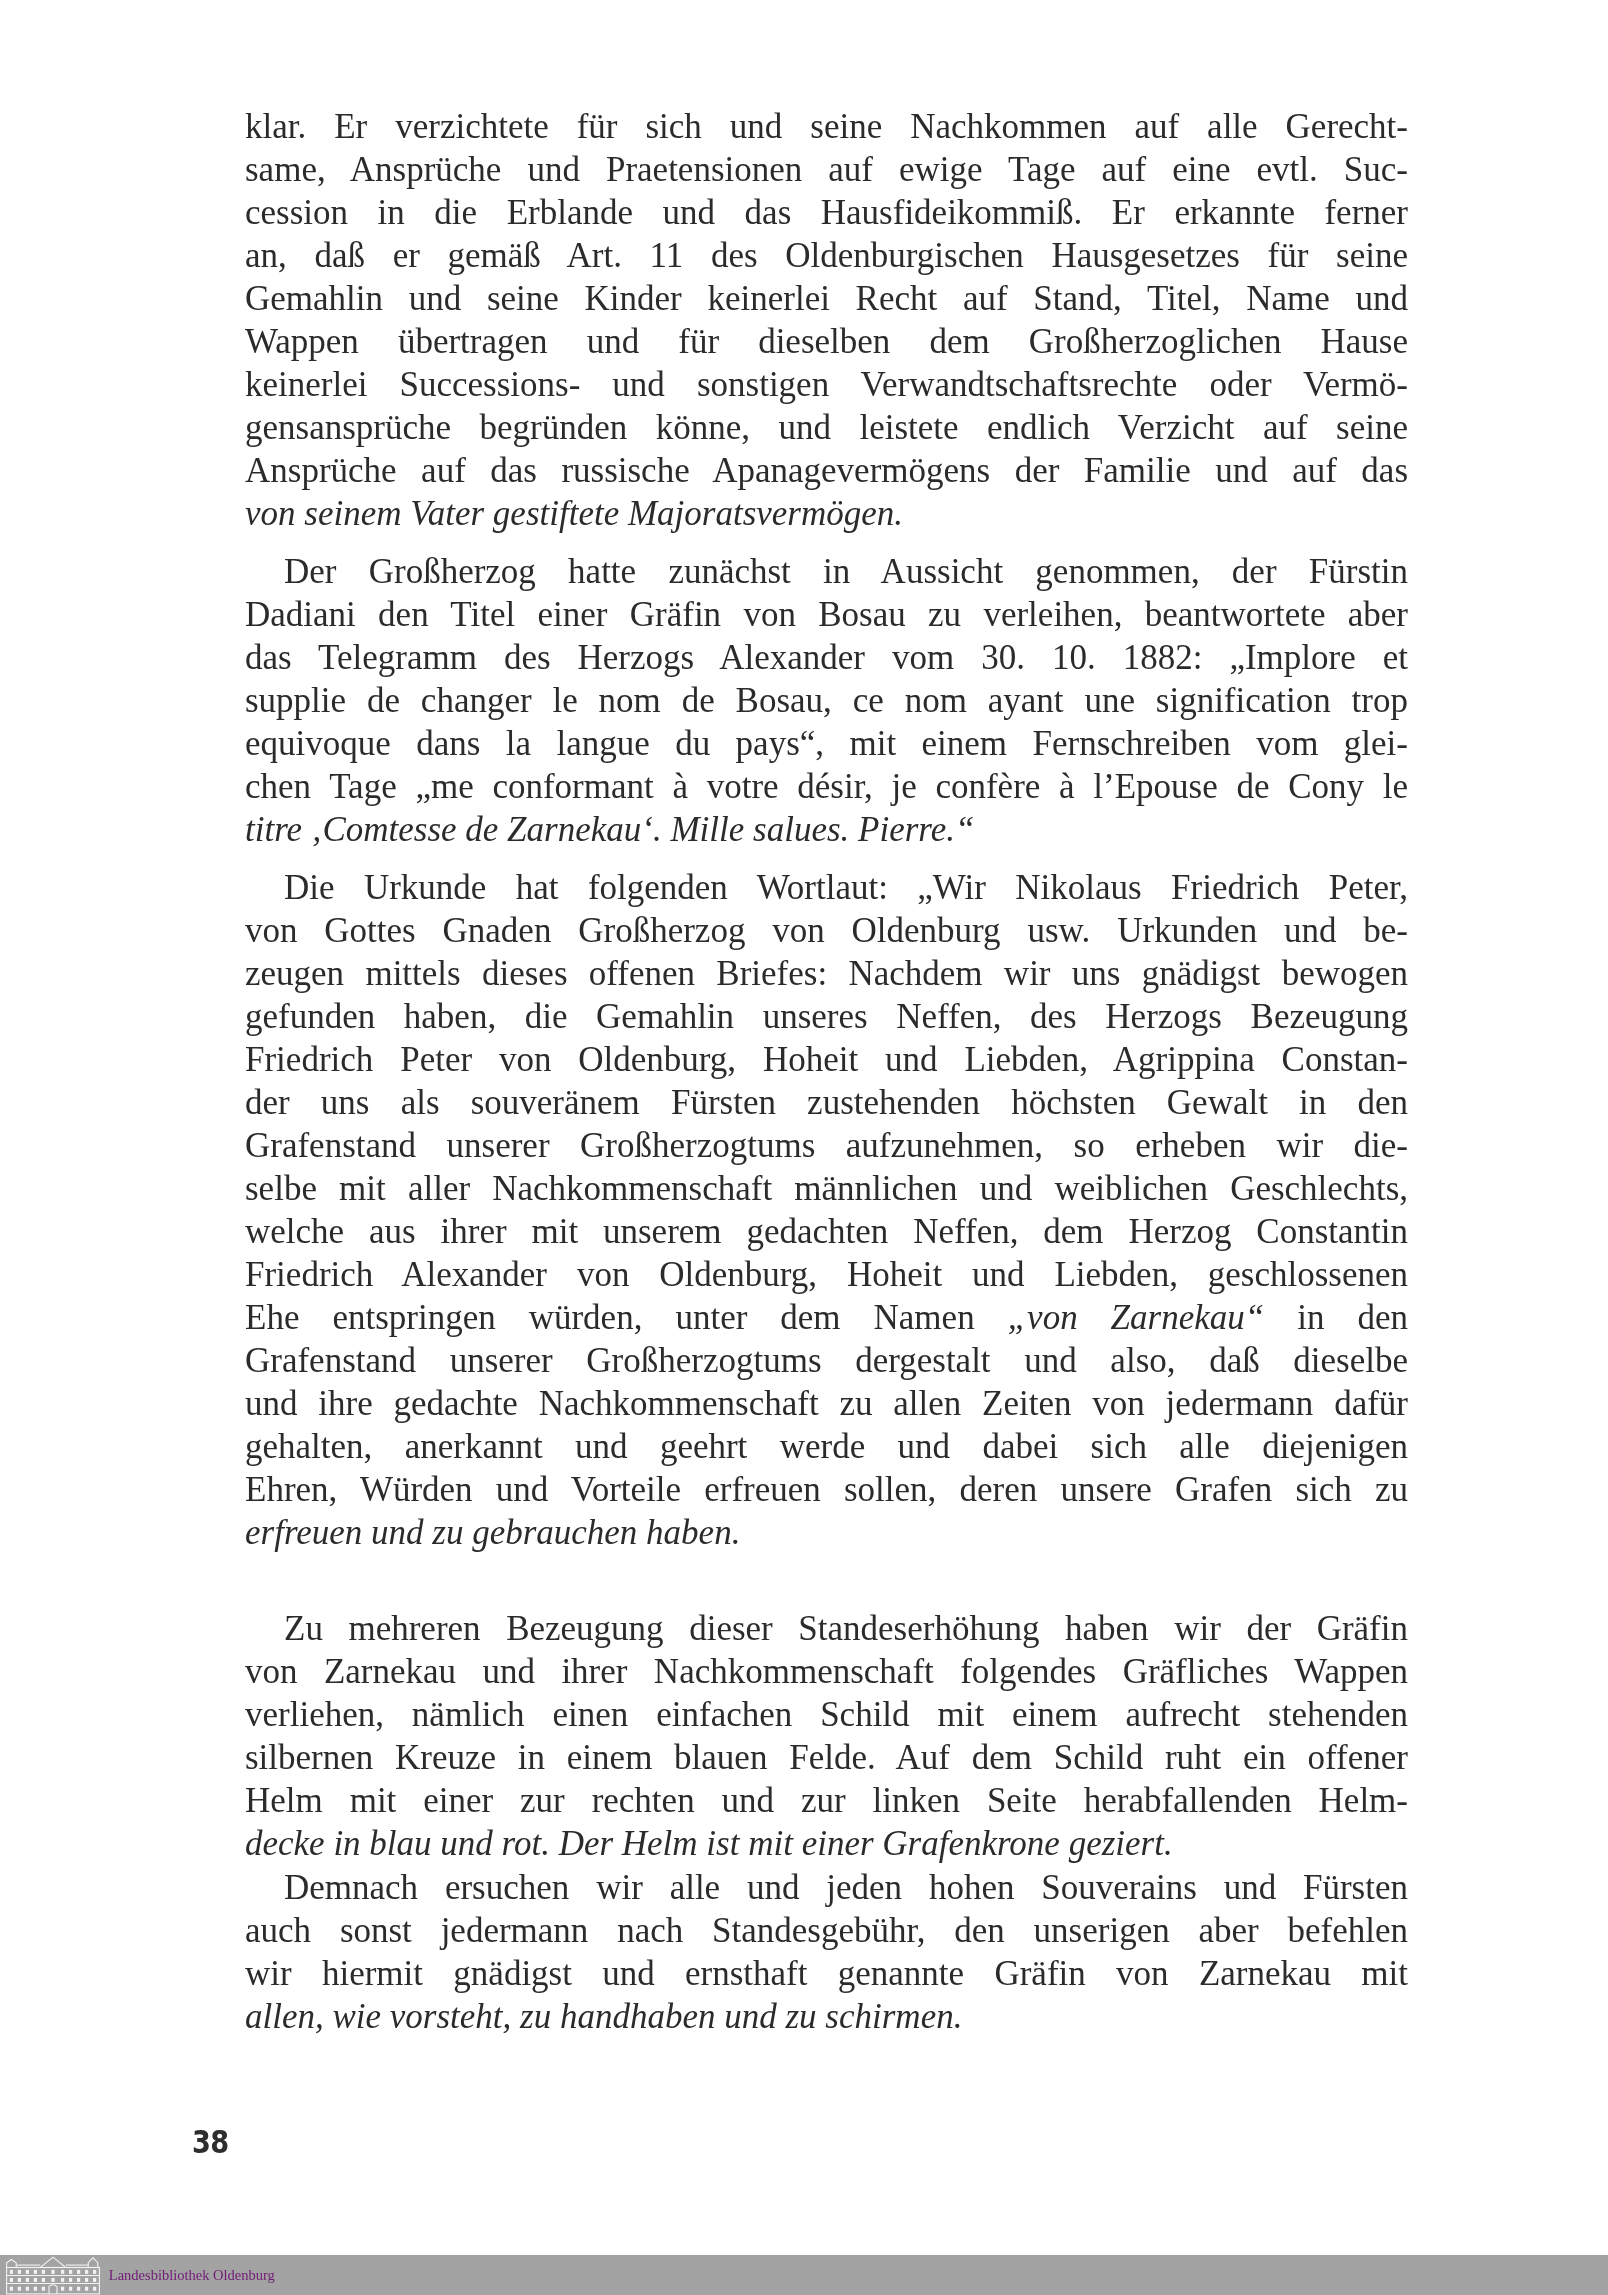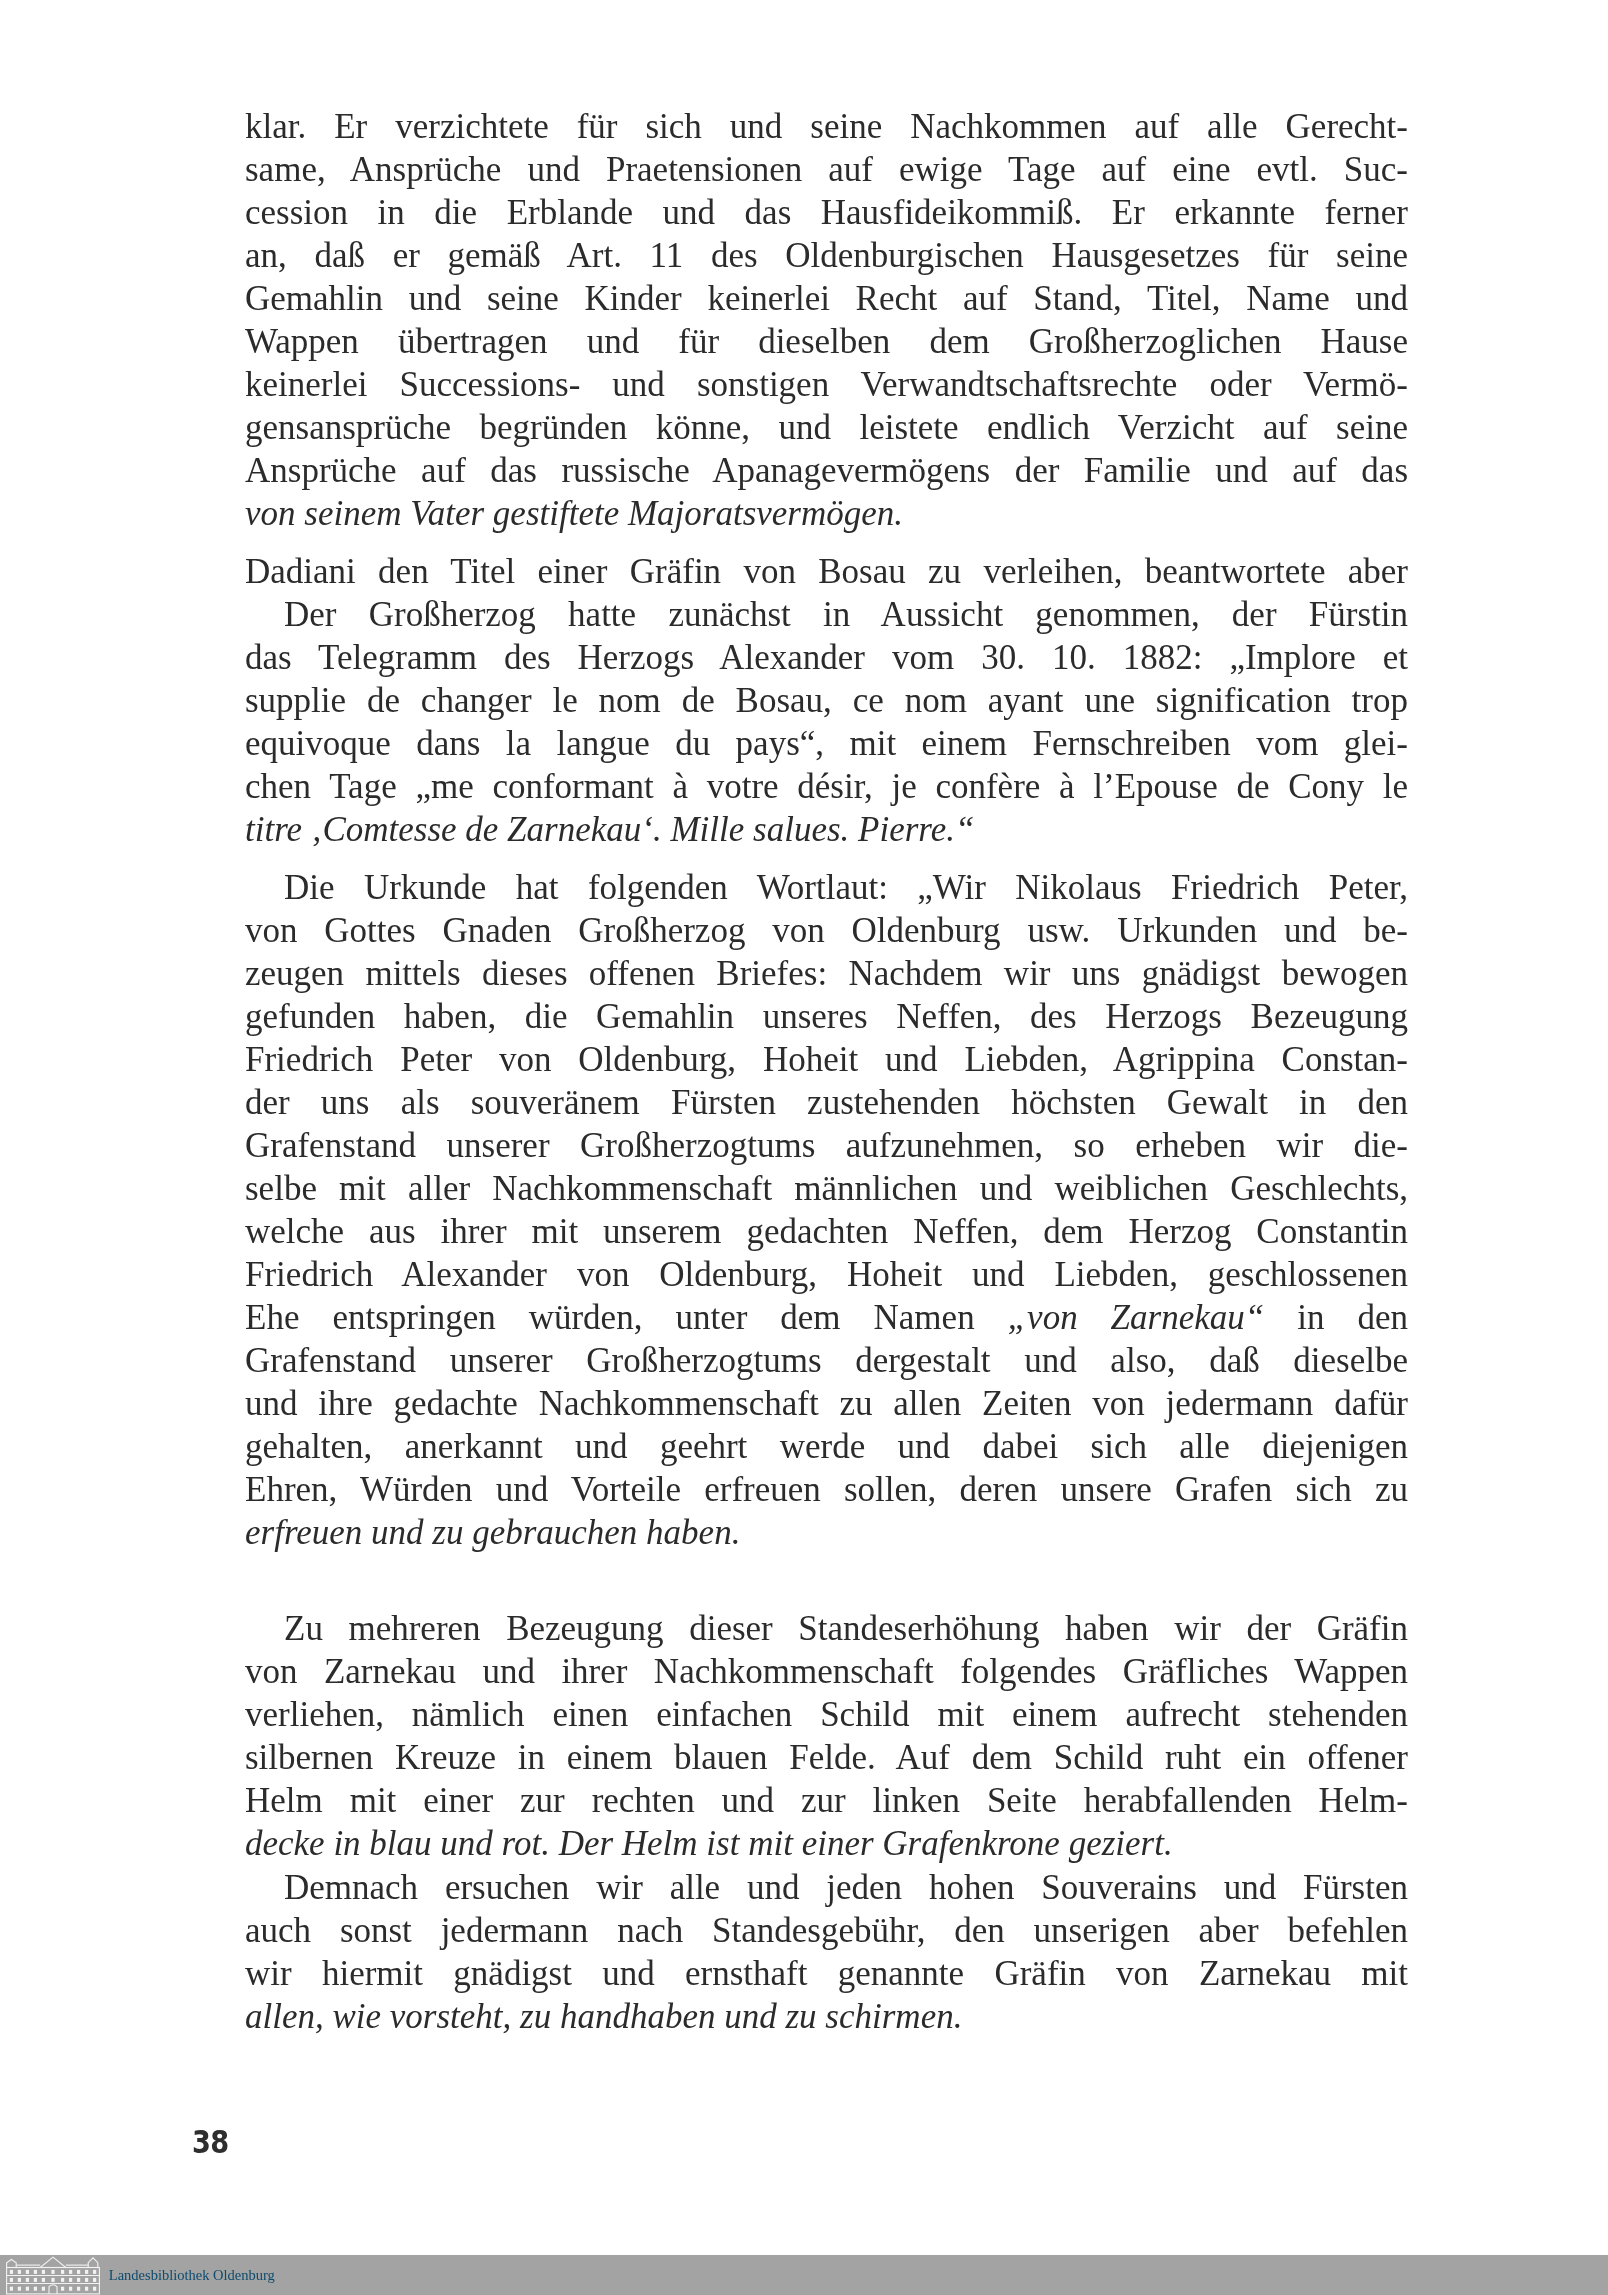--- a/index.html
+++ b/index.html
@@ -26,21 +26,21 @@
     font-family: "DejaVu Sans", sans-serif; font-weight: bold;
     font-size: 32px; color: #2e2e2e; letter-spacing: -0.8px;
     transform: scaleX(0.85); transform-origin: left;
   }
   .footer {
     position: absolute; left: 0; top: 2255px; width: 1608px; height: 40px;
     background: #a3a3a3; display: flex; align-items: center;
   }
   .footer-logo { width: 96px; height: 39px; margin-left: 4.8px; margin-top: 1.6px; }
   .footer-text {
-    margin-left: 8px; color: #0c4a6e;
+    margin-left: 8px; color: #701a75;
     font-family: "Liberation Serif", serif; font-size: 14.5px;
   }
 </style>
 </head>
 <body>
 
 <div class="page">
 
   <div class="para" style="top:105px">
     <span class="line">klar. Er verzichtete für sich und seine Nachkommen auf alle Gerecht-</span>
@@ -49,22 +49,22 @@
     <span class="line">an, daß er gemäß Art. 11 des Oldenburgischen Hausgesetzes für seine</span>
     <span class="line">Gemahlin und seine Kinder keinerlei Recht auf Stand, Titel, Name und</span>
     <span class="line">Wappen übertragen und für dieselben dem Großherzoglichen Hause</span>
     <span class="line">keinerlei Successions- und sonstigen Verwandtschaftsrechte oder Vermö-</span>
     <span class="line">gensansprüche begründen könne, und leistete endlich Verzicht auf seine</span>
     <span class="line">Ansprüche auf das russische Apanagevermögens der Familie und auf das</span>
     <span class="line last">von seinem Vater gestiftete Majoratsvermögen.</span>
   </div>
 
   <div class="para" style="top:550px">
+    <span class="line indent">Der Großherzog hatte zunächst in Aussicht genommen, der Fürstin</span>
     <span class="line">Dadiani den Titel einer Gräfin von Bosau zu verleihen, beantwortete aber</span>
-    <span class="line indent">Der Großherzog hatte zunächst in Aussicht genommen, der Fürstin</span>
     <span class="line">das Telegramm des Herzogs Alexander vom 30. 10. 1882: „Implore et</span>
     <span class="line">supplie de changer le nom de Bosau, ce nom ayant une signification trop</span>
     <span class="line">equivoque dans la langue du pays“, mit einem Fernschreiben vom glei-</span>
     <span class="line">chen Tage „me conformant à votre désir, je confère à l’Epouse de Cony le</span>
     <span class="line last">titre ‚Comtesse de Zarnekau‘. Mille salues. Pierre.“</span>
   </div>
 
   <div class="para" style="top:866px">
     <span class="line indent">Die Urkunde hat folgenden Wortlaut: „Wir Nikolaus Friedrich Peter,</span>
     <span class="line">von Gottes Gnaden Großherzog von Oldenburg usw. Urkunden und be-</span>

